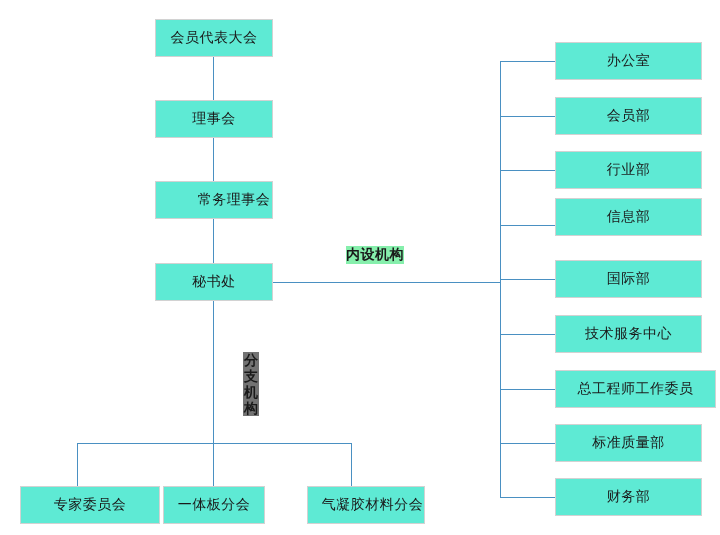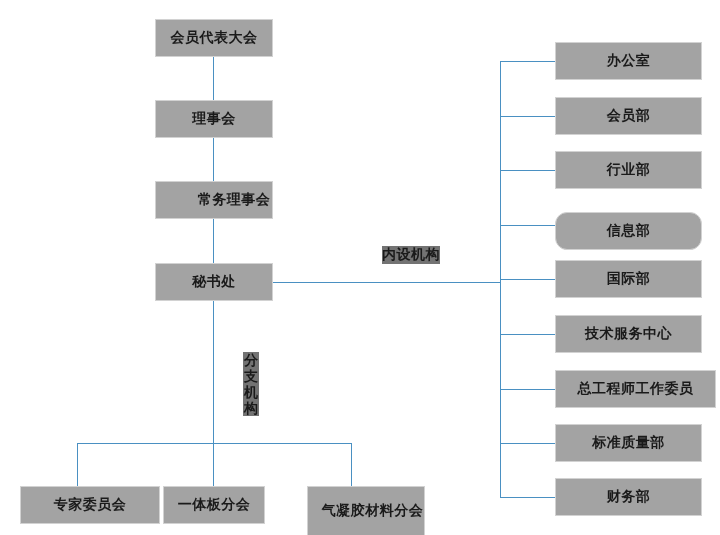--- a/index.html
+++ b/index.html
@@ -14,48 +14,47 @@
     position: relative;
     width: 720px;
     height: 535px;
     background: #ffffff;
     overflow: hidden;
   }
   .node-box {
     position: absolute;
     box-sizing: border-box;
     border: 1px solid #d2d2d2;
-    background: #a3a3a3;
+    background: #5eead4;
     display: flex;
     align-items: center;
     justify-content: center;
     font-size: 14px;
-    font-weight: bold;
+    font-weight: normal;
     color: #1a1a1a;
     letter-spacing: 0.5px;
     white-space: nowrap;
     z-index: 3;
   }
   .edge {
     position: absolute;
     background: #4a90c2;
     z-index: 1;
   }
   .edge-v { width: 1px; }
   .edge-h { height: 1px; }
   .edge-label {
     position: absolute;
     font-size: 14px;
     font-weight: bold;
     color: #1a1a1a;
-    background: #737373;
+    background: #86efac;
     z-index: 4;
     white-space: nowrap;
     letter-spacing: 0.5px;
-    margin-left: 36px;
   }
   .edge-label-vertical {
     position: absolute;
     font-size: 14px;
     font-weight: bold;
     color: #1a1a1a;
     background: #737373;
     z-index: 4;
     width: 16px;
     line-height: 16px;
@@ -97,24 +96,24 @@
   <div class="edge-label-vertical" style="left:243px; top:352px;">分支机构</div>
 
   <div class="node-box" style="left:155px; top:19px; width:118px; height:38px;">会员代表大会</div>
   <div class="node-box" style="left:155px; top:100px; width:118px; height:38px;">理事会</div>
   <div class="node-box" style="left:155px; top:181px; width:118px; height:38px;padding-left:40px;">常务理事会</div>
   <div class="node-box" style="left:155px; top:263px; width:118px; height:38px;">秘书处</div>
 
   <div class="node-box" style="left:555px; top:42px; width:147px; height:38px;">办公室</div>
   <div class="node-box" style="left:555px; top:97px; width:147px; height:38px;">会员部</div>
   <div class="node-box" style="left:555px; top:151px; width:147px; height:38px;">行业部</div>
-  <div class="node-box" style="left:555px; top:212px; width:147px; height:38px;border-radius:12px;">信息部</div>
+  <div class="node-box" style="left:555px; top:198px; width:147px; height:38px;">信息部</div>
   <div class="node-box" style="left:555px; top:260px; width:147px; height:38px;">国际部</div>
   <div class="node-box" style="left:555px; top:315px; width:147px; height:38px;">技术服务中心</div>
   <div class="node-box" style="left:555px; top:370px; width:161px; height:38px;">总工程师工作委员</div>
   <div class="node-box" style="left:555px; top:424px; width:147px; height:38px;">标准质量部</div>
   <div class="node-box" style="left:555px; top:478px; width:147px; height:38px;">财务部</div>
 
   <div class="node-box" style="left:20px; top:486px; width:140px; height:38px;">专家委员会</div>
   <div class="node-box" style="left:163px; top:486px; width:102px; height:38px;">一体板分会</div>
-  <div class="node-box" style="left:307px; top:486px; width:118px; height:50px;padding-left:13px;">气凝胶材料分会</div>
+  <div class="node-box" style="left:307px; top:486px; width:118px; height:38px;padding-left:13px;">气凝胶材料分会</div>
 
 </div>
 
 </body></html>

